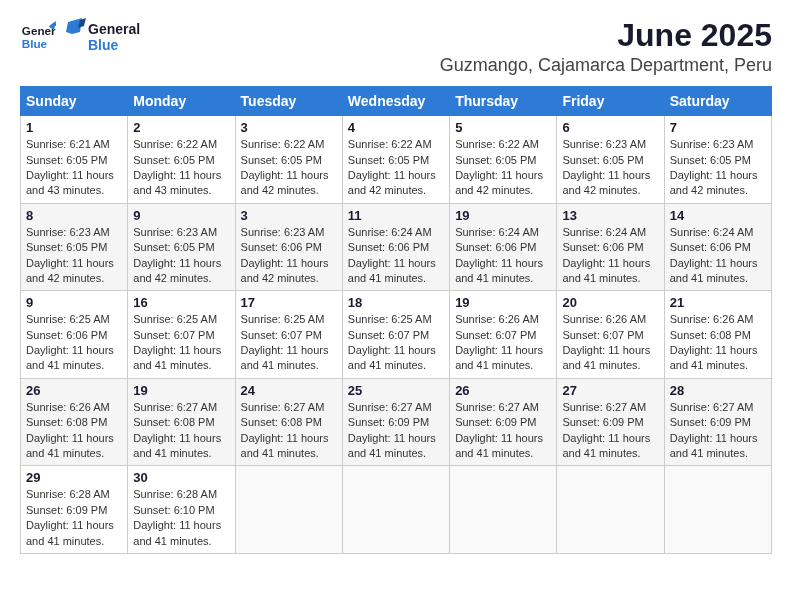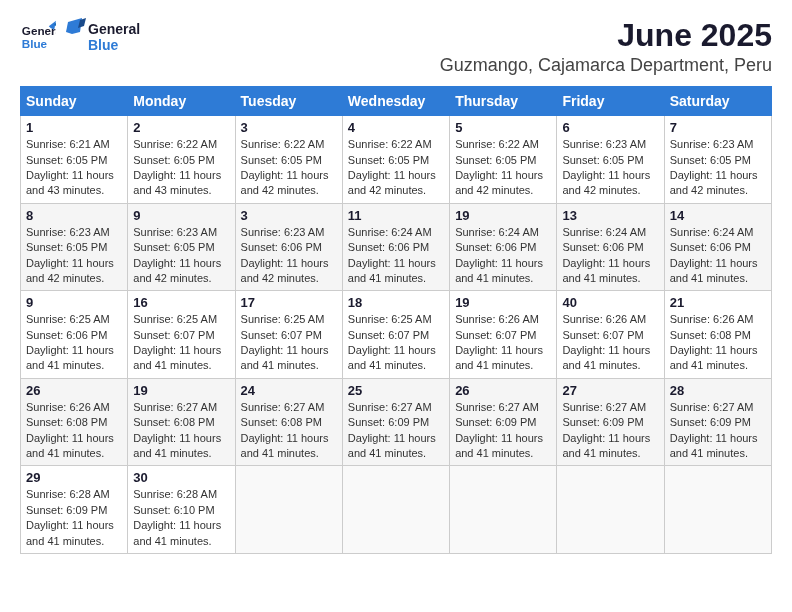--- a/index.html
+++ b/index.html
@@ -239,21 +239,21 @@
 Sunset: 6:07 PM
 Daylight: 11 hours and 41 minutes.</div>
           </td>
           <td>
             <span class="day-num">19</span>
             <div class="day-info" style="white-space: pre-line;">Sunrise: 6:26 AM
 Sunset: 6:07 PM
 Daylight: 11 hours and 41 minutes.</div>
           </td>
           <td>
-            <span class="day-num">40</span>
+            <span class="day-num">20</span>
             <div class="day-info" style="white-space: pre-line;">Sunrise: 6:26 AM
 Sunset: 6:07 PM
 Daylight: 11 hours and 41 minutes.</div>
           </td>
           <td>
             <span class="day-num">21</span>
             <div class="day-info" style="white-space: pre-line;">Sunrise: 6:26 AM
 Sunset: 6:08 PM
 Daylight: 11 hours and 41 minutes.</div>
           </td>

